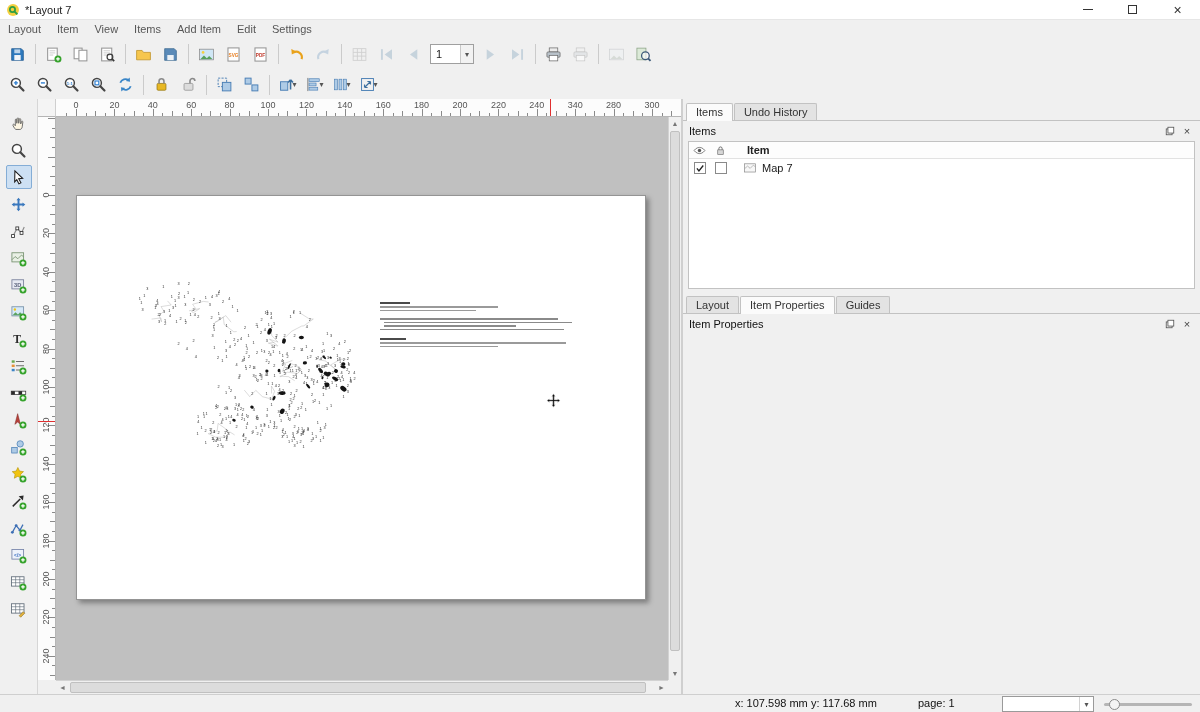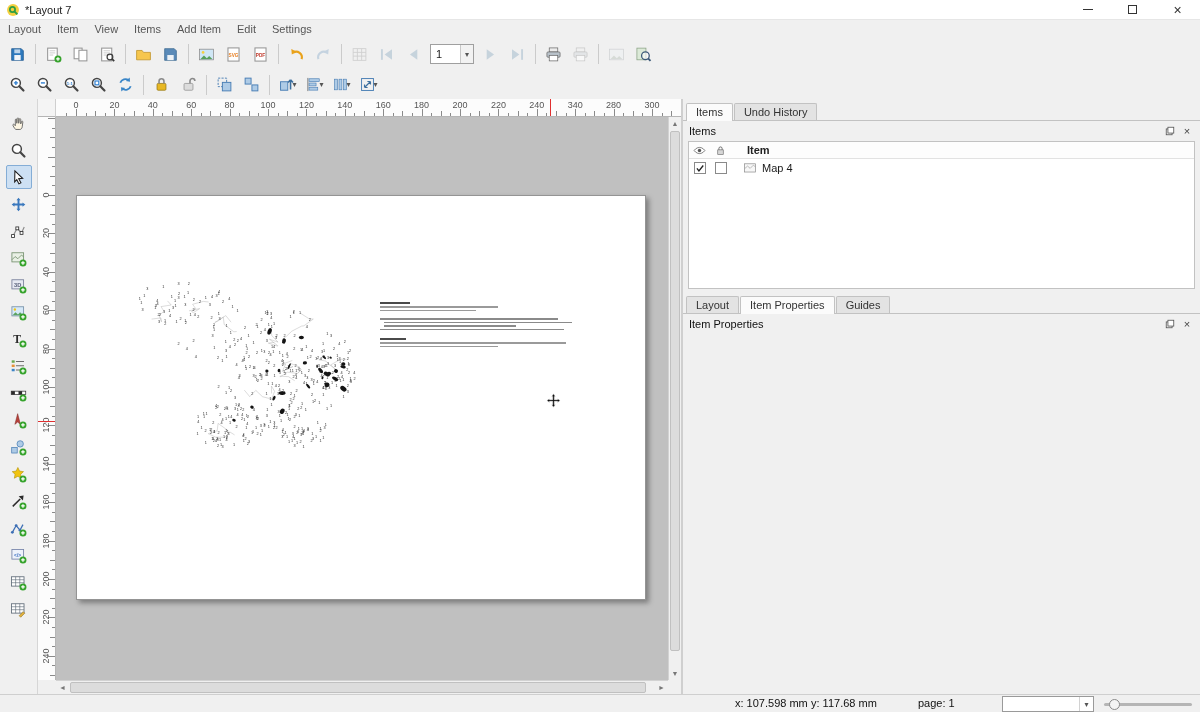--- a/index.html
+++ b/index.html
@@ -1220,21 +1220,21 @@
           </span>
           <span class="row-col">
             <span class="cbx"></span>
           </span>
           <span class="row-icon">
             <svg viewBox="0 0 16 16">
               <rect x="1.6" y="3.2" width="12.8" height="9.4" fill="#f7f7f7" stroke="#8a8a8a" stroke-width=".8"></rect>
               <path d="M1.6 9l3.6-3.2 3 2.6 3.6-3.6 2.6 2" fill="none" stroke="#a0a0a0" stroke-width=".8"></path>
             </svg>
           </span>
-          <span class="row-label">Map 4</span>
+          <span class="row-label">Map 7</span>
         </div>
       </div>
   </div>
 
   <div class="tabbar" id="rp-bottom-tabs">
       <span class="tab">Layout</span>
       <span class="tab active">Item Properties</span>
       <span class="tab">Guides</span>
     </div>
 

